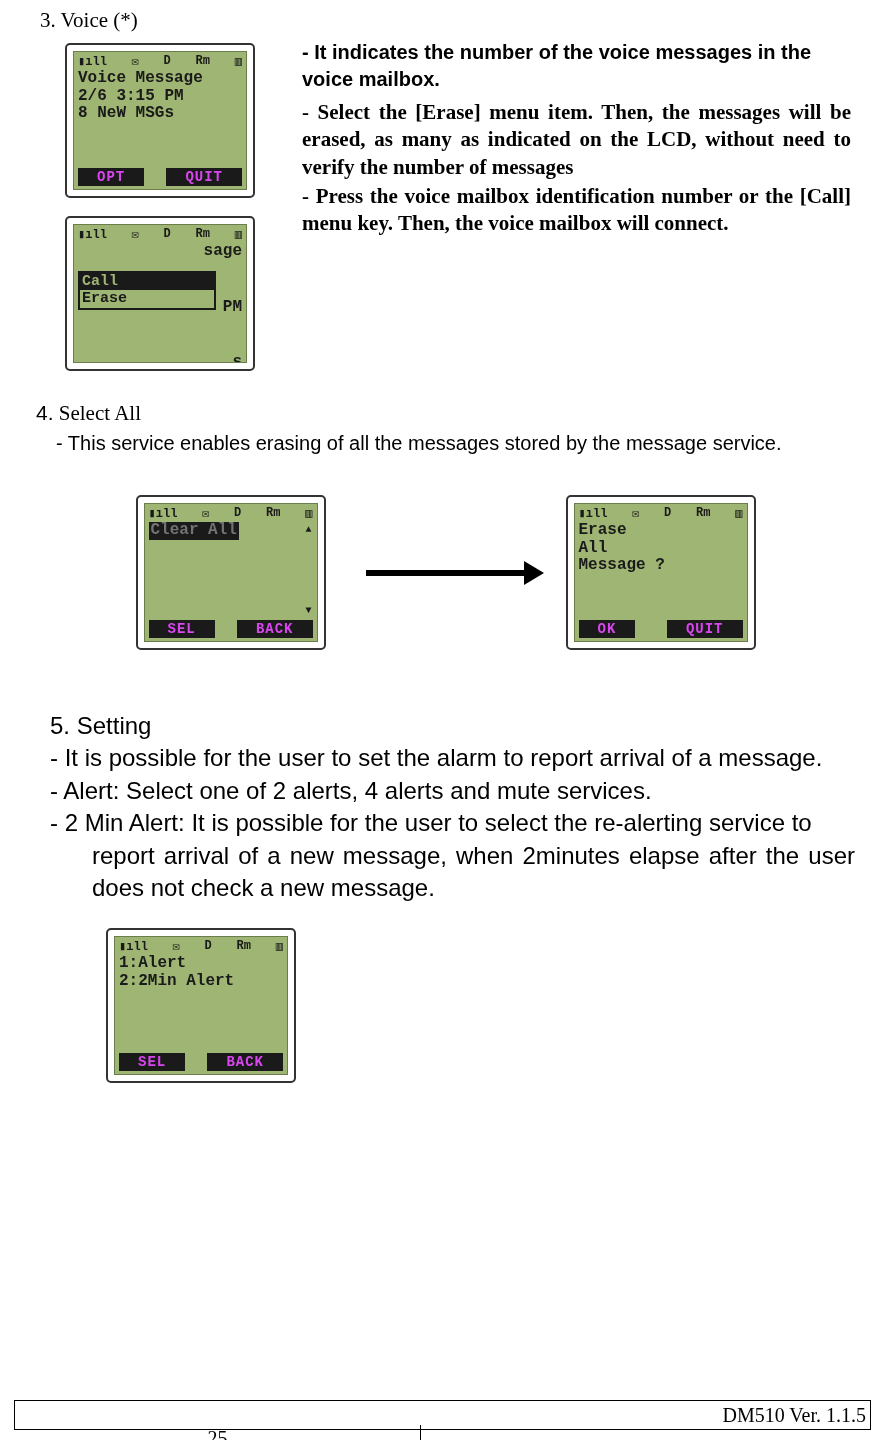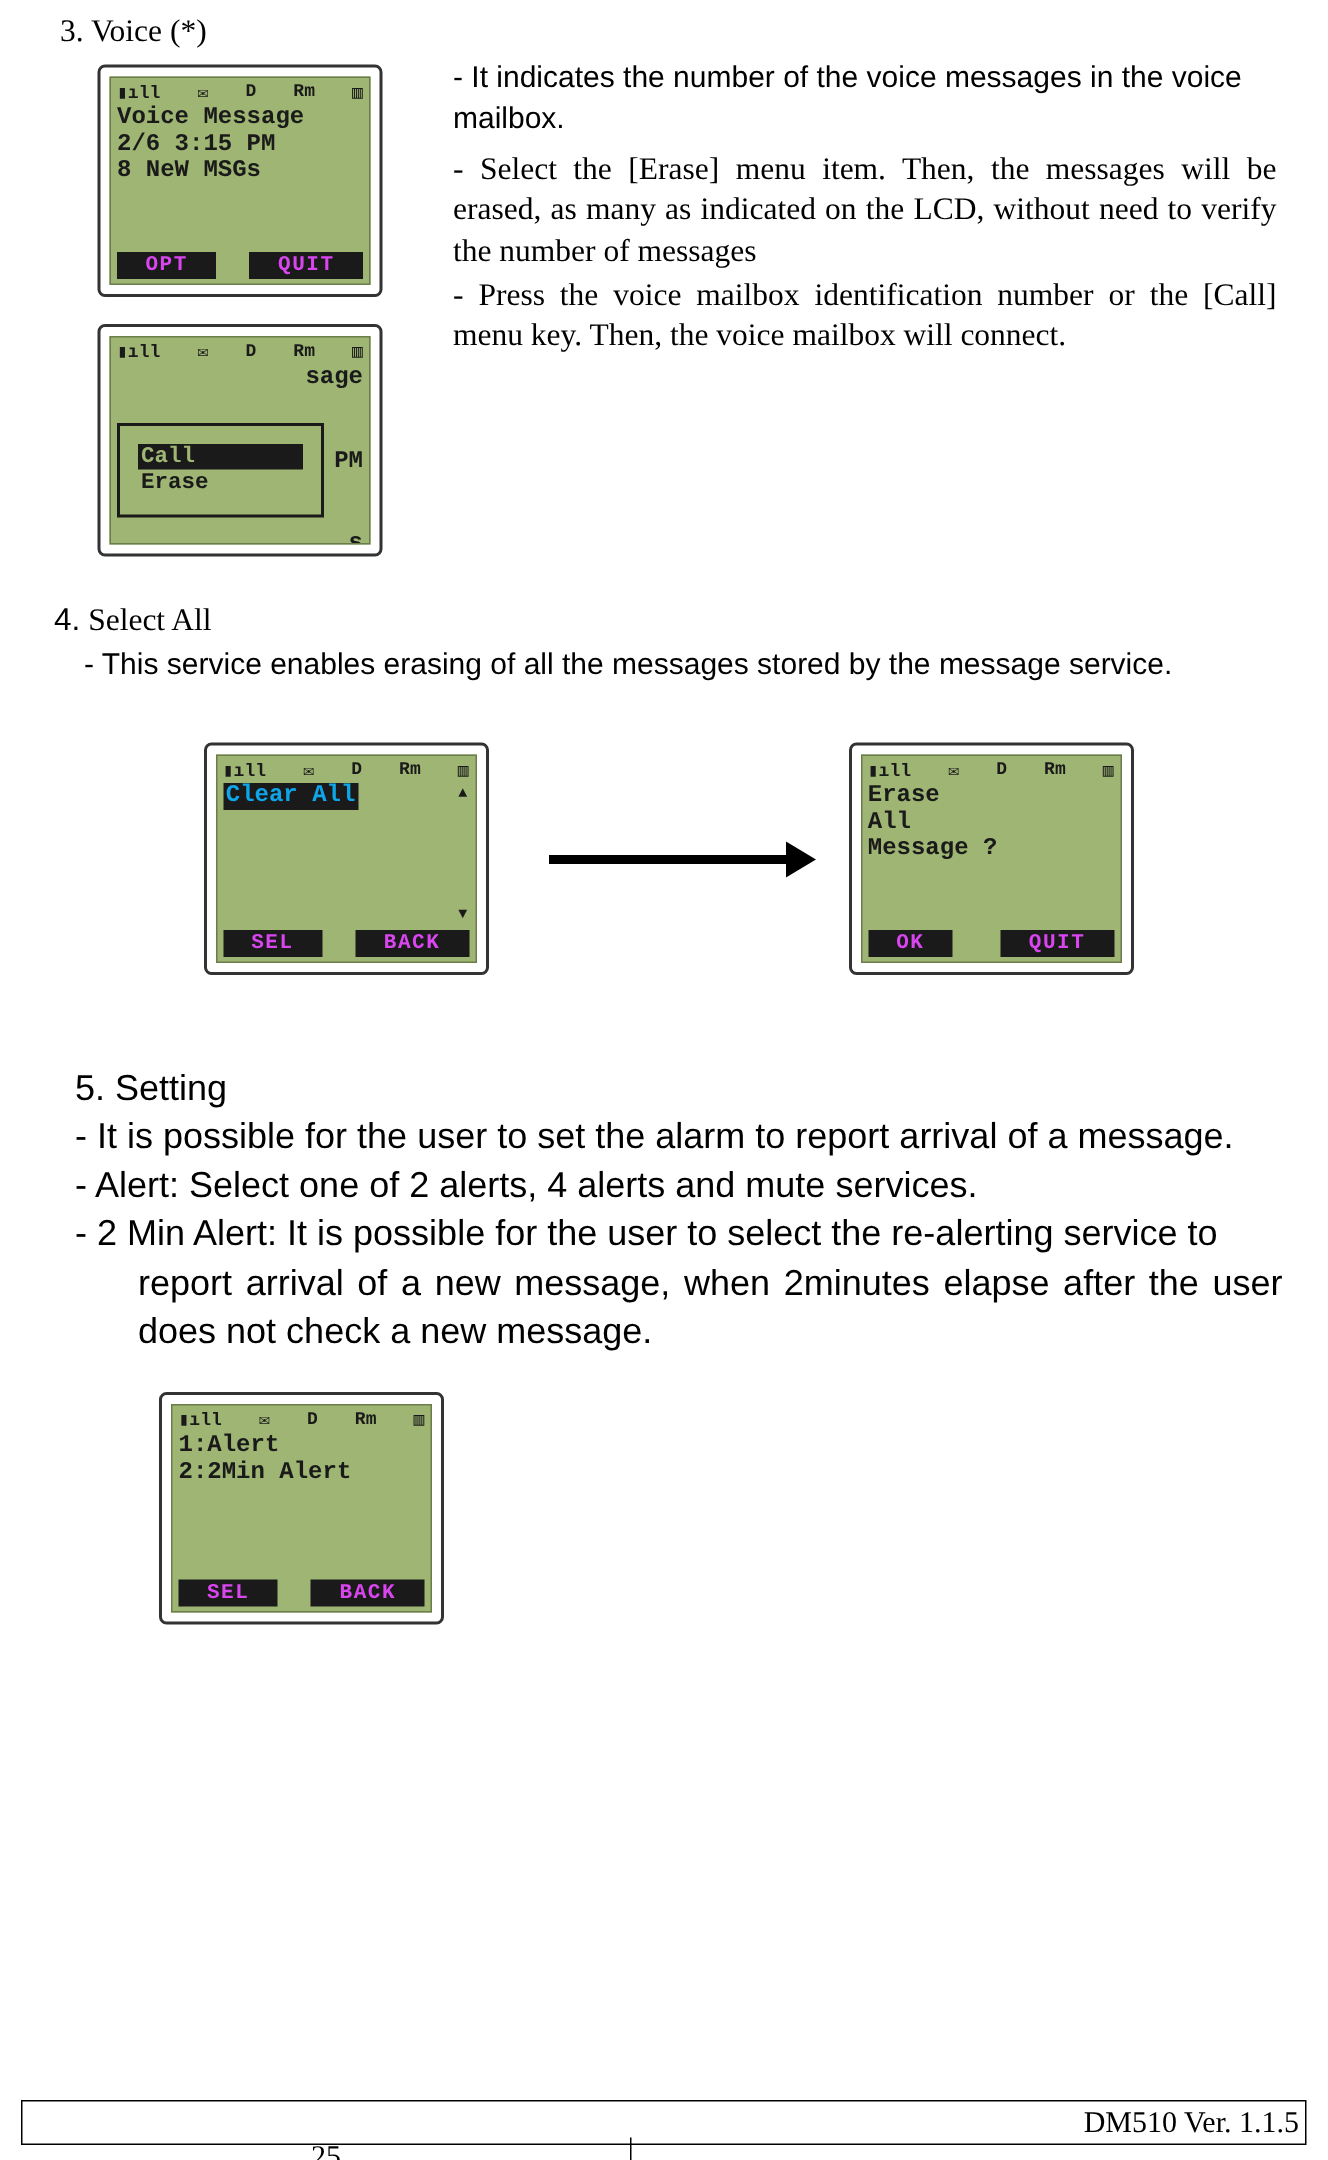--- a/index.html
+++ b/index.html
@@ -9,21 +9,21 @@
     width: 885px;
     height: 1440px;
     position: relative;
     padding: 0 30px;
     color: #000;
   }
   .sans { font-family: Arial, Helvetica, sans-serif; }
   .sec3-title { font-size: 21px; padding-left: 10px; margin-top: 8px; }
   .sec3-row { display: flex; align-items: flex-start; }
   .sec3-imgs { width: 260px; flex: 0 0 260px; display: flex; flex-direction: column; align-items: center; gap: 18px; padding-top: 10px; }
-  .sec3-text { flex: 1; font-size: 21px; padding-top: 6px; padding-right: 4px; padding-left: 12px; }
+  .sec3-text { flex: 1; font-size: 21px; padding-top: 6px; padding-right: 4px; padding-left: 12px; font-weight: bold; }
   .sec3-text p { margin-bottom: 2px; }
   .sec3-text .lead { font-family: Arial, Helvetica, sans-serif; font-size: 20px; margin-bottom: 6px; line-height: 1.35; }
   .sec3-text .body { text-align: justify; line-height: 1.3; }
   .sec4 { margin-top: 30px; padding-left: 6px; }
   .sec4-title { font-size: 21px; margin-bottom: 4px; }
   .sec4-sans { font-size: 20px; padding-left: 20px; line-height: 1.35; }
   .sec4-screens { margin-top: 38px; display: flex; align-items: center; justify-content: center; gap: 40px; }
   .sec5 { margin-top: 60px; padding-left: 20px; }
   .sec5 p { font-size: 24px; line-height: 1.35; }
   .sec5 .indent { padding-left: 42px; text-align: justify; }
@@ -76,44 +76,43 @@
   .lcd-status span { font-size: 12px; }
   .lcd-body {
     flex: 1;
     padding: 0 4px;
     font-size: 16px;
     line-height: 1.1;
     display: flex;
     flex-direction: column;
     justify-content: flex-start;
   }
-  .lcd-body .dim { background: #1a1a1a; color: #0ea5e9; display: inline-block; padding: 0 2px; text-align: right; }
+  .lcd-body .dim { background: #1a1a1a; color: #737373; display: inline-block; padding: 0 2px; text-align: right; }
   .lcd-soft {
     display: flex;
     justify-content: space-between;
     padding: 2px 4px 3px;
     font-size: 14px;
     letter-spacing: 1px;
   }
   .lcd-soft span {
     background: #1a1a1a;
     color: #d946ef;
     padding: 1px 19px;
     font-weight: bold;
   }
   .popup {
     position: absolute;
     left: 4px; right: 30px;
     top: 28px;
     background: #9fb573;
     border: 2px solid #1a1a1a;
-    padding: 12px;
+    padding: 0;
     font-size: 15px;
     line-height: 1.15;
-    margin-top: 11px;
   }
   .popup .sel { background: #1a1a1a; color: #9fb573; padding: 0 2px; }
   .popup .unsel { padding: 0 2px; }
   .arrow-right {
     width: 160px;
     height: 6px;
     background: #000;
     position: relative;
   }
   .arrow-right::after {

